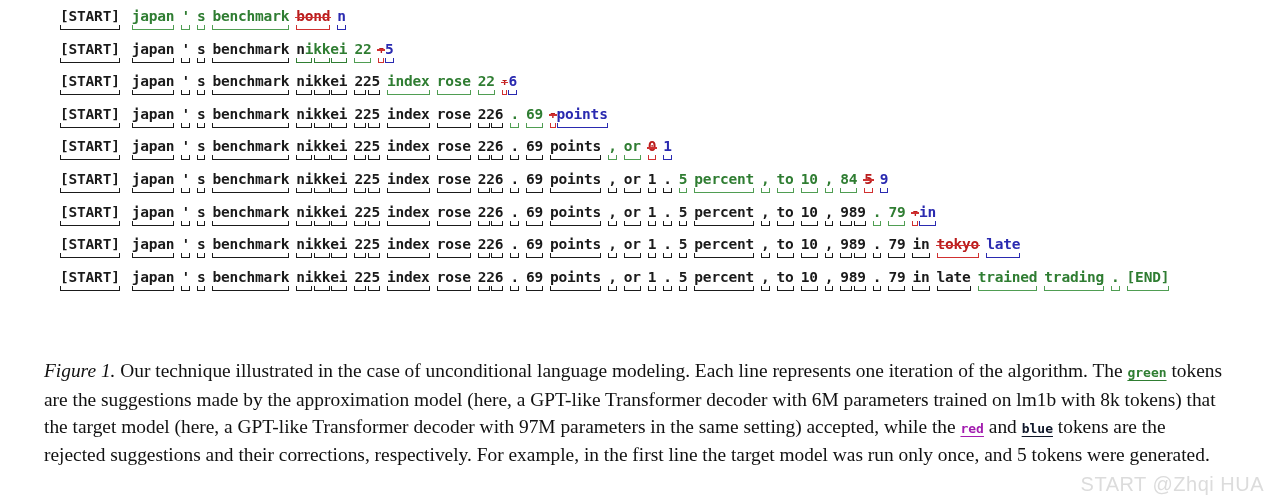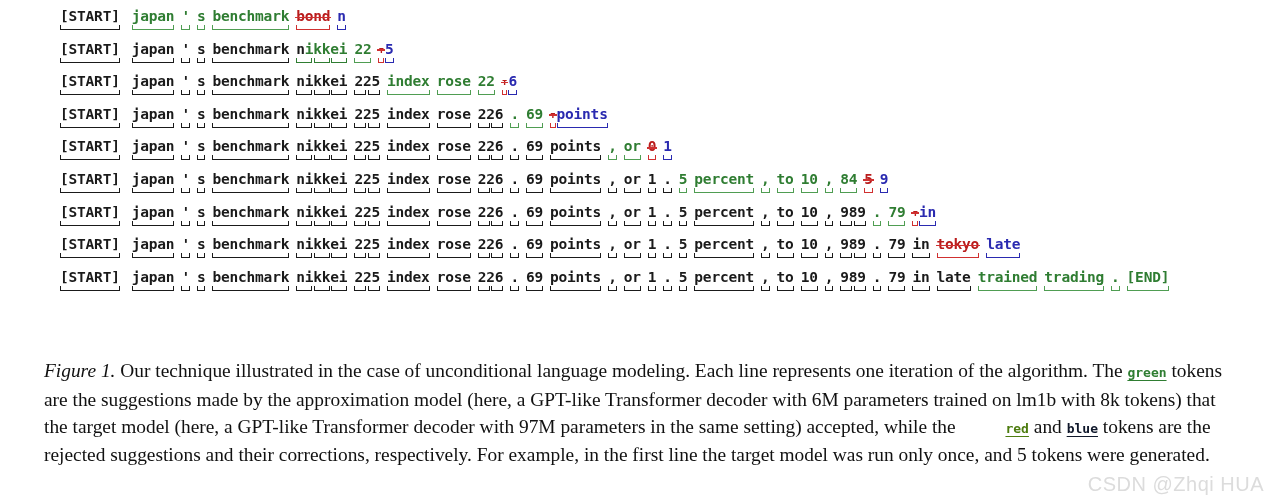--- a/index.html
+++ b/index.html
@@ -140,21 +140,21 @@
     font-style: italic;
   }
   .mono-tag {
     font-family: "DejaVu Sans Mono", "Liberation Mono", monospace;
     font-weight: bold;
     font-size: 13px;
     text-decoration: underline;
     text-underline-offset: 3px;
   }
   .mono-green { color: #2f7d32; }
-  .mono-red   { color: #4d7c0f; margin-left: 45px; }
+  .mono-red   { color: #a21caf; }
   .mono-blue  { color: #0f172a; }
 
   
   #watermark {
     position: absolute;
     right: 16px;
     bottom: 8px;
     font-family: "Liberation Sans", "DejaVu Sans", sans-serif;
     font-size: 20px;
     color: #dcdcdc;
@@ -439,15 +439,15 @@
         <span class="tok c-green"><span class="glyph">trading</span></span>
         <span class="tok c-green"><span class="glyph">.</span></span>
         <span class="tok c-green"><span class="glyph">[END]</span></span>
       </div>
     </div>
 
   <div id="caption">
     <span class="figlabel">Figure 1.</span><span> Our technique illustrated in the case of unconditional language modeling. Each line represents one iteration of the algorithm. The </span><span class="mono-tag mono-green">green</span><span> tokens are the suggestions made by the approximation model (here, a GPT-like Transformer decoder with 6M parameters trained on lm1b with 8k tokens) that the target model (here, a GPT-like Transformer decoder with 97M parameters in the same setting) accepted, while the </span><span class="mono-tag mono-red">red</span><span> and </span><span class="mono-tag mono-blue">blue</span><span> tokens are the rejected suggestions and their corrections, respectively. For example, in the first line the target model was run only once, and 5 tokens were generated.</span>
   </div>
 
-  <div id="watermark">CSDN @Zhqi HUA</div>
+  <div id="watermark">START @Zhqi HUA</div>
 
 </div>
 
 </body></html>

